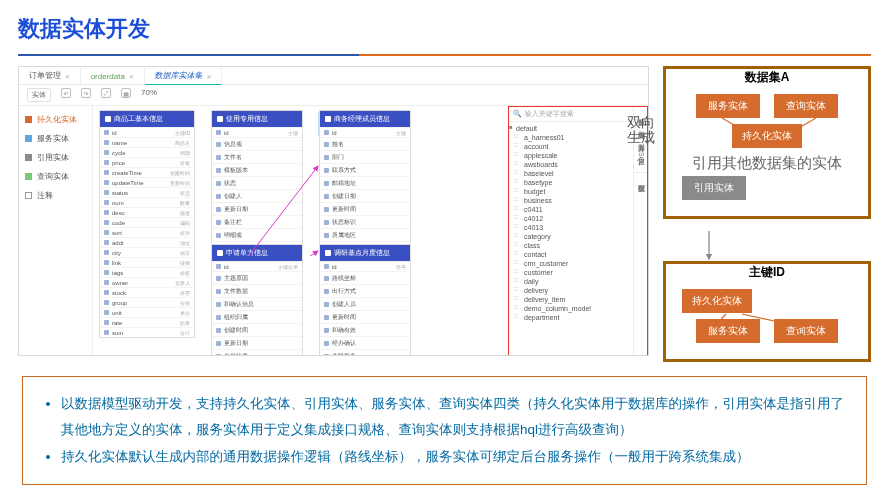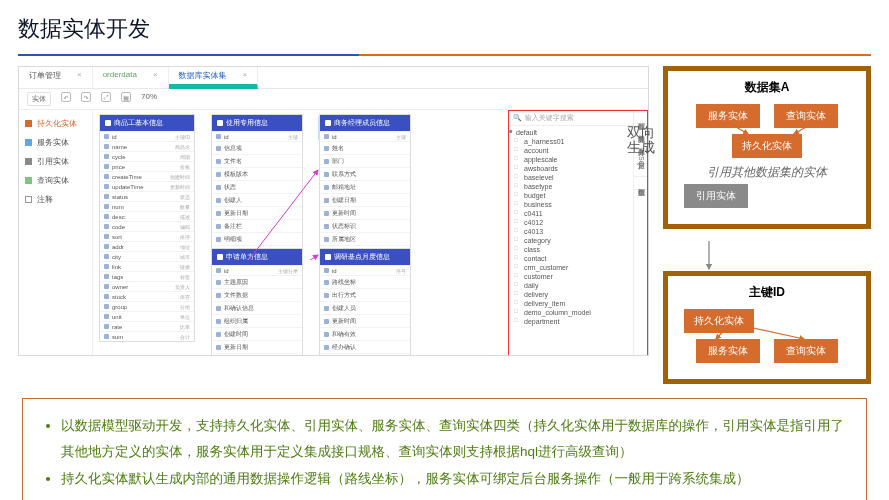--- a/index.html
+++ b/index.html
@@ -1,26 +1,26 @@
 <!DOCTYPE html>
 <html><head>
 <meta charset="utf-8">
 <style>
   * { box-sizing: border-box; margin: 0; padding: 0; }
   body { font-family: "Microsoft YaHei", Arial, sans-serif; background: #fff; width: 889px; }
   .slide { padding: 14px 18px 12px; }
-  .title { font-size: 22px; font-weight: 400; color: #0f172a; margin-bottom: 10px; }
+  .title { font-size: 22px; font-weight: 700; color: #1d4ed8; margin-bottom: 10px; }
   .band { height: 2px; background: linear-gradient(to right,#2c57a8 0 40%,#e06a1a 40% 100%); margin-bottom: 10px; }
   .upper { display: flex; gap: 14px; }
 
   .screenshot { flex: 1; border: 1px solid #d9d9d9; background: #fff; height: 290px; position: relative; overflow: hidden; }
   .tabs { display: flex; border-bottom: 1px solid #e8e8e8; font-size: 8px; color: #555; }
-  .tab { padding: 3px 10px; display: flex; align-items: flex-start; gap: 16px; border-right: 1px solid #eee; }
+  .tab { padding: 3px 10px; display: flex; align-items: flex-end; gap: 4px; border-right: 1px solid #eee; }
   .tab .x { color: #aaa; font-size: 8px; }
-  .tab.active { color: #1f5fc6; border-bottom: 5px solid #14b8a6; margin-bottom: -1px; }
+  .tab.active { color: #1f5fc6; border-bottom: 1px solid #14b8a6; margin-bottom: -1px; font-style: italic; }
   .toolbar { display: flex; gap: 10px; padding: 3px 8px; font-size: 8px; border-bottom: 1px solid #eee; color: #666; }
   .tb-btn { border: 1px solid #e0e0e0; border-radius: 2px; padding: 1px 4px; font-size: 7px; }
   .tb-ico { width: 10px; height: 10px; border: 1px solid #bbb; border-radius: 2px; display: flex; align-items: center; justify-content: center; font-size: 6px; color: #888; }
 
   .ws { display: flex; height: calc(100% - 36px); }
   .leftnav { width: 74px; border-right: 1px solid #eee; font-size: 8px; padding-top: 4px; }
   .leftnav .item { display: flex; align-items: center; gap: 5px; padding: 4px 6px; color: #555; }
   .leftnav .sq { width: 7px; height: 7px; }
   .leftnav .item.active { color: #d46b2b; }
 
@@ -45,33 +45,33 @@
   .tree .node { padding: 1px 4px 1px 14px; position: relative; white-space: nowrap; }
   .tree .node::before { content:"□"; position: absolute; left: 4px; top: 0; color: #bbb; font-size: 6px; }
   .tree .root { padding-left: 6px; }
   .tree .root::before { content:"■"; left: -1px; color: #888; }
   .vtabs { width: 14px; display: flex; flex-direction: column; font-size: 7px; border-left: 1px solid #eee; }
   .vtab { writing-mode: vertical-rl; padding: 6px 1px; text-align: center; color: #777; border-bottom: 1px solid #eee; }
 
   .arrows { position: absolute; inset: 0; pointer-events: none; }
 
   .diagrams { width: 208px; display: flex; flex-direction: column; gap: 20px; }
-  .dset { border: 5px solid #a16207; padding: 8px 10px 10px; }
+  .dset { border: 3px solid #a16207; padding: 0 10px 10px; }
   .dset h3 { font-size: 12px; text-align: center; font-weight: 600; margin-bottom: 8px; }
   .drow { display: flex; gap: 14px; justify-content: center; margin-bottom: 6px; }
   .chip { font-size: 10px; color: #fff; padding: 5px 10px; min-width: 64px; text-align: center; }
   .orange { background: #d56b2c; }
   .gray { background: #8a8a8a; }
-  .hint { font-size: 12px; color: #666; text-align: center; margin: 3px 0; font-style: italic; }
+  .hint { font-size: 15px; color: #666; text-align: center; margin: 3px 0; }
   .dvgap { position: relative; height: 14px; }
   .linklabel { position: absolute; left: -36px; top: -124px; font-size: 14px; color: #555; line-height: 1.1; }
 
   .desc { border: 1px solid #c46b2a; margin: 14px 4px 0; padding: 14px 16px; }
   .desc ul { list-style: disc; padding-left: 22px; }
-  .desc li { font-size: 13.5px; color: #4d7c0f; line-height: 1.95; }
+  .desc li { font-size: 13.5px; color: #0369a1; line-height: 1.95; }
 
   svg.conn { position: absolute; inset: 0; width: 100%; height: 100%; pointer-events: none; }
 </style>
 </head>
 <body>
 
 <div class="slide">
   <div class="title">数据实体开发</div>
   <div class="band"></div>
 

